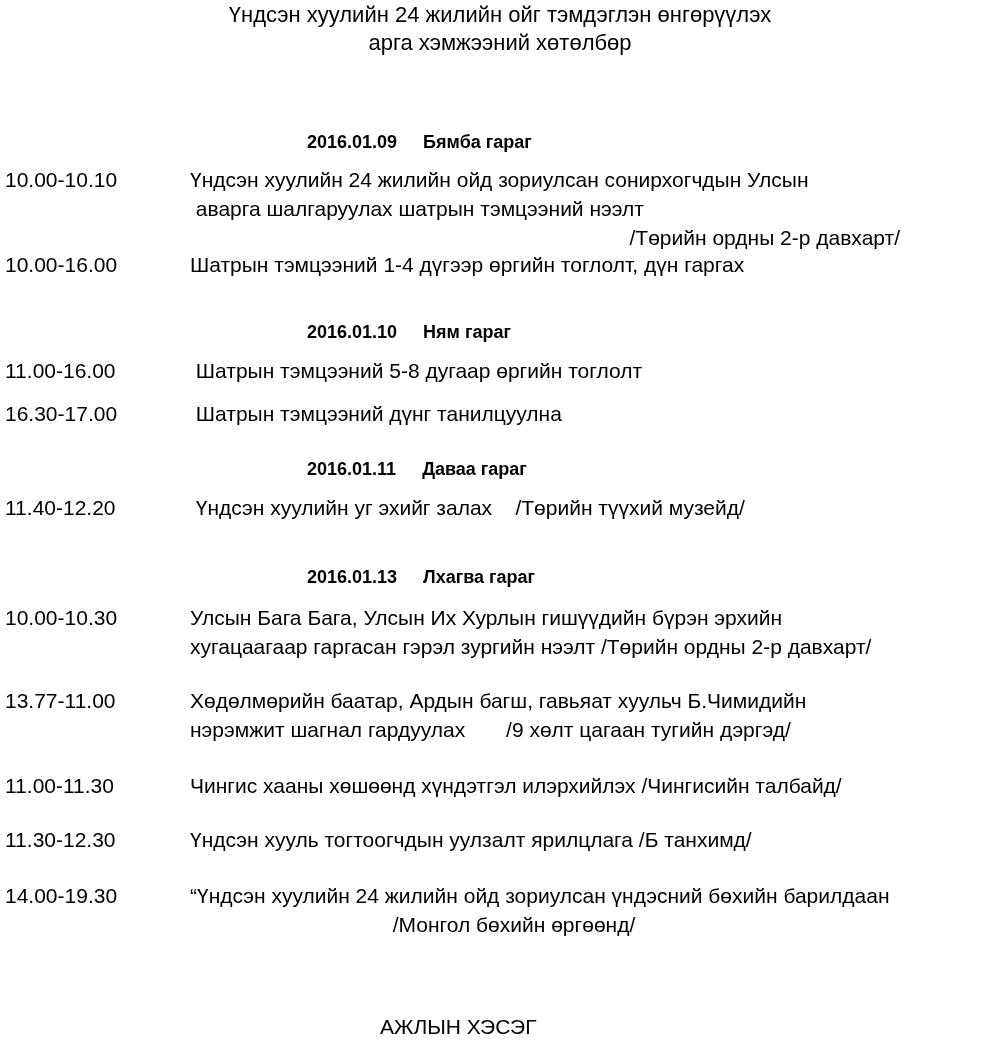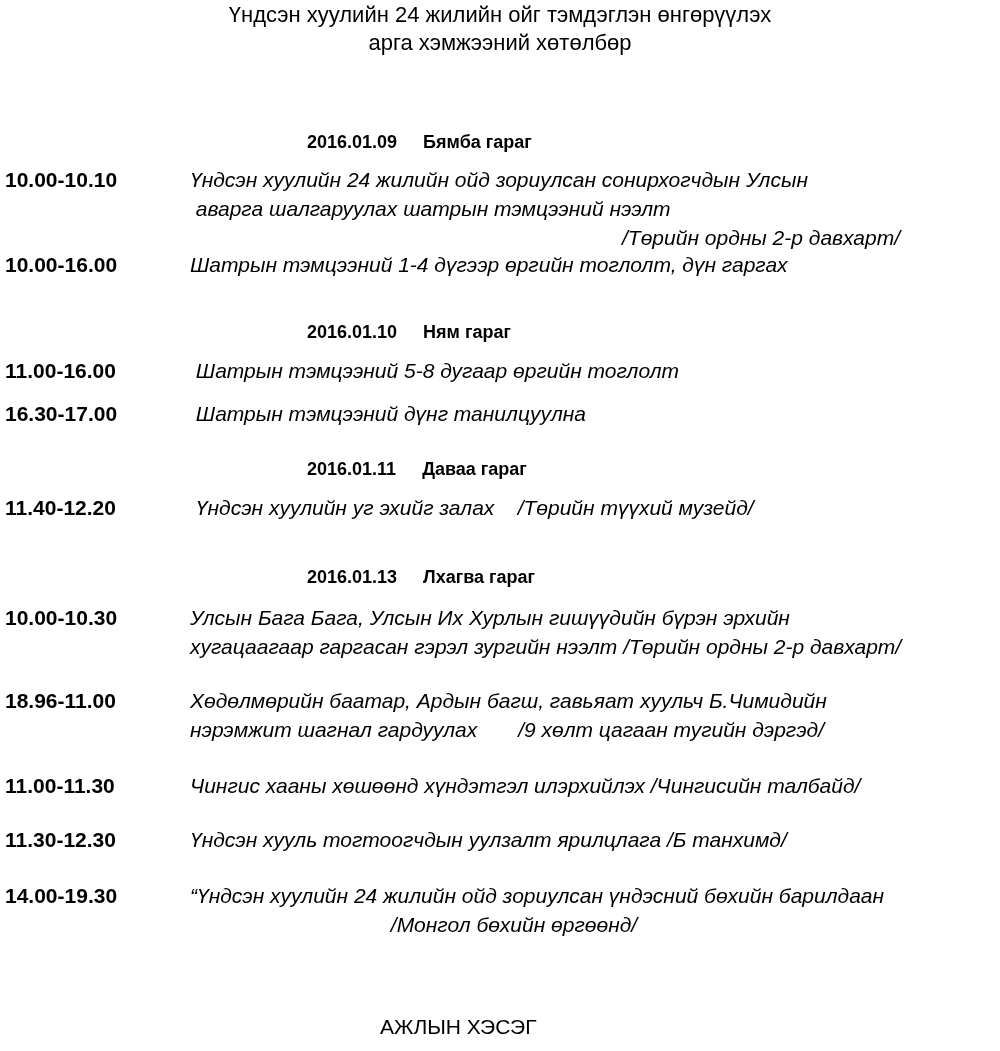--- a/index.html
+++ b/index.html
@@ -41,29 +41,28 @@
     position: absolute;
     left: 0;
     width: 1000px;
     font-size: 21px;
     line-height: 29px;
   }
   .time {
     position: absolute;
     left: 5px;
     top: 0;
-    font-weight: bold;
+    font-weight: normal;
     white-space: pre;
   }
   .desc {
     margin-left: 190px;
   }
   .line {
     white-space: pre;
-    font-style: italic;
   }
   .align-right-100 {
     text-align: right;
     padding-right: 100px;
   }
   .align-right-162 {
     text-align: center;
     padding-right: 162px;
   }
   .footer-heading {
@@ -140,21 +139,21 @@
 
   <div class="row" style="top:603px">
     <div class="time">10.00-10.30</div>
     <div class="desc">
       <div class="line">Улсын Бага Бага, Улсын Их Хурлын гишүүдийн бүрэн эрхийн</div>
       <div class="line">хугацаагаар гаргасан гэрэл зургийн нээлт /Төрийн ордны 2-р давхарт/</div>
     </div>
   </div>
 
   <div class="row" style="top:686px">
-    <div class="time">18.96-11.00</div>
+    <div class="time">13.77-11.00</div>
     <div class="desc">
       <div class="line">Хөдөлмөрийн баатар, Ардын багш, гавьяат хуульч Б.Чимидийн</div>
       <div class="line">нэрэмжит шагнал гардуулах       /9 хөлт цагаан тугийн дэргэд/</div>
     </div>
   </div>
 
   <div class="row" style="top:771px">
     <div class="time">11.00-11.30</div>
     <div class="desc">
       <div class="line">Чингис хааны хөшөөнд хүндэтгэл илэрхийлэх /Чингисийн талбайд/</div>

